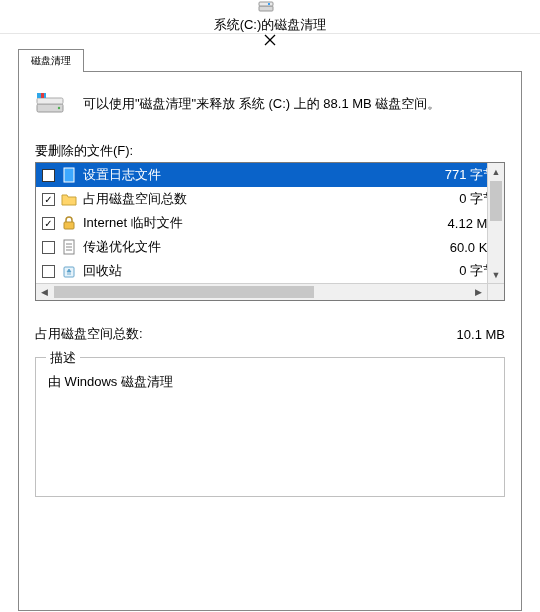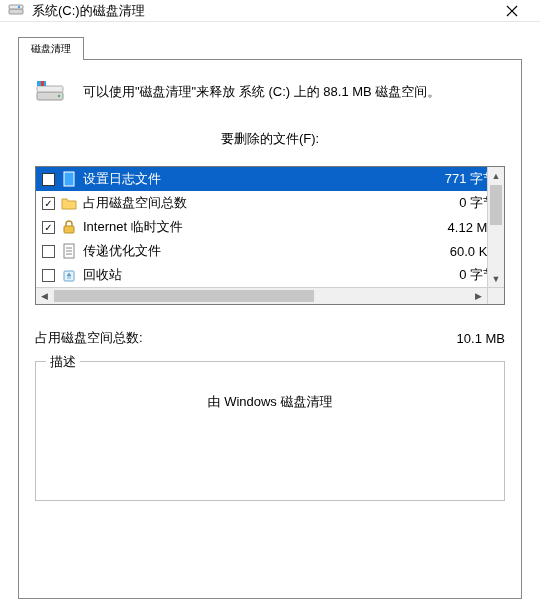--- a/index.html
+++ b/index.html
@@ -9,23 +9,24 @@
     font-size: 13px;
     background: #fff;
     color: #000;
     width: 540px;
     height: 612px;
     overflow: hidden;
   }
   .titlebar {
     display: flex;
     align-items: center;
-    height: 22px;
+    height: 34px;
     padding: 0 8px;
     border-bottom: 1px solid #e6e6e6;
+    flex-direction: column;
   }
   .titlebar .app-icon {
     width: 16px; height: 16px;
     margin-right: 8px;
   }
   .titlebar .title {
     flex: 1;
     font-size: 13px;
   }
   .titlebar .close-btn {
@@ -60,21 +61,21 @@
     display: flex;
     align-items: center;
     margin-bottom: 22px;
   }
   .intro .drive-icon {
     width: 32px; height: 32px;
     margin-right: 16px;
     flex-shrink: 0;
   }
   .intro .msg { font-size: 13px; line-height: 1.6; }
-  .section-label { font-size: 13px; margin-bottom: 18px; text-align: center; }
+  .section-label { font-size: 13px; margin-bottom: 2px; }
   .file-list-wrap {
     border: 1px solid #7a7a7a;
     position: relative;
   }
   .file-list {
     height: 120px;
     overflow: hidden;
     background: #fff;
   }
   .file-row {
@@ -158,24 +159,23 @@
     display: flex;
     margin-top: 24px;
     font-size: 13px;
     align-items: center;
   }
   .total-row .label { flex: 1; }
   .total-row .value { }
   .desc-group {
     border: 1px solid #c0c0c0;
     margin-top: 14px;
-    padding: 30px 12px;
+    padding: 14px 12px;
     position: relative;
     min-height: 140px;
-    text-align: center;
   }
   .desc-group .legend {
     position: absolute;
     top: -9px; left: 10px;
     background: #fff;
     padding: 0 4px;
     font-size: 13px;
   }
   .desc-group .desc-text {
     font-size: 13px;

